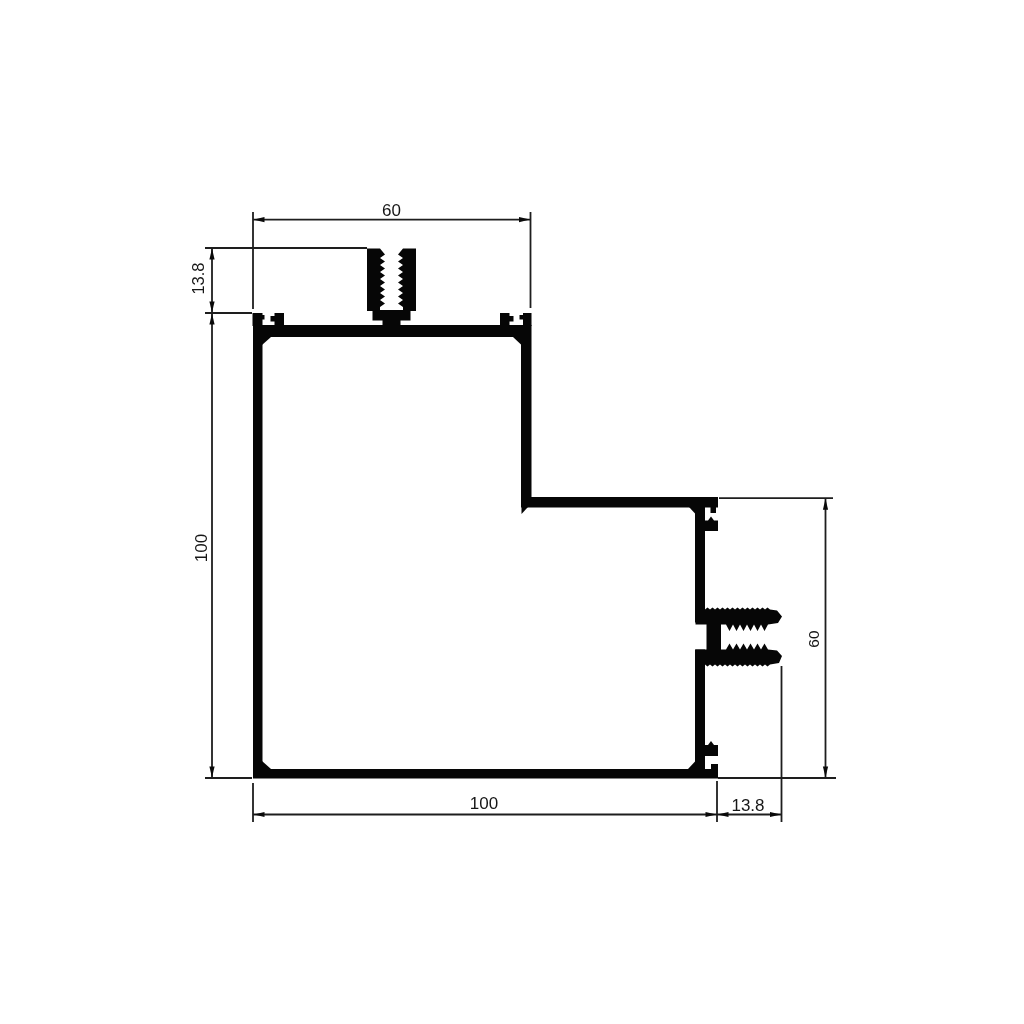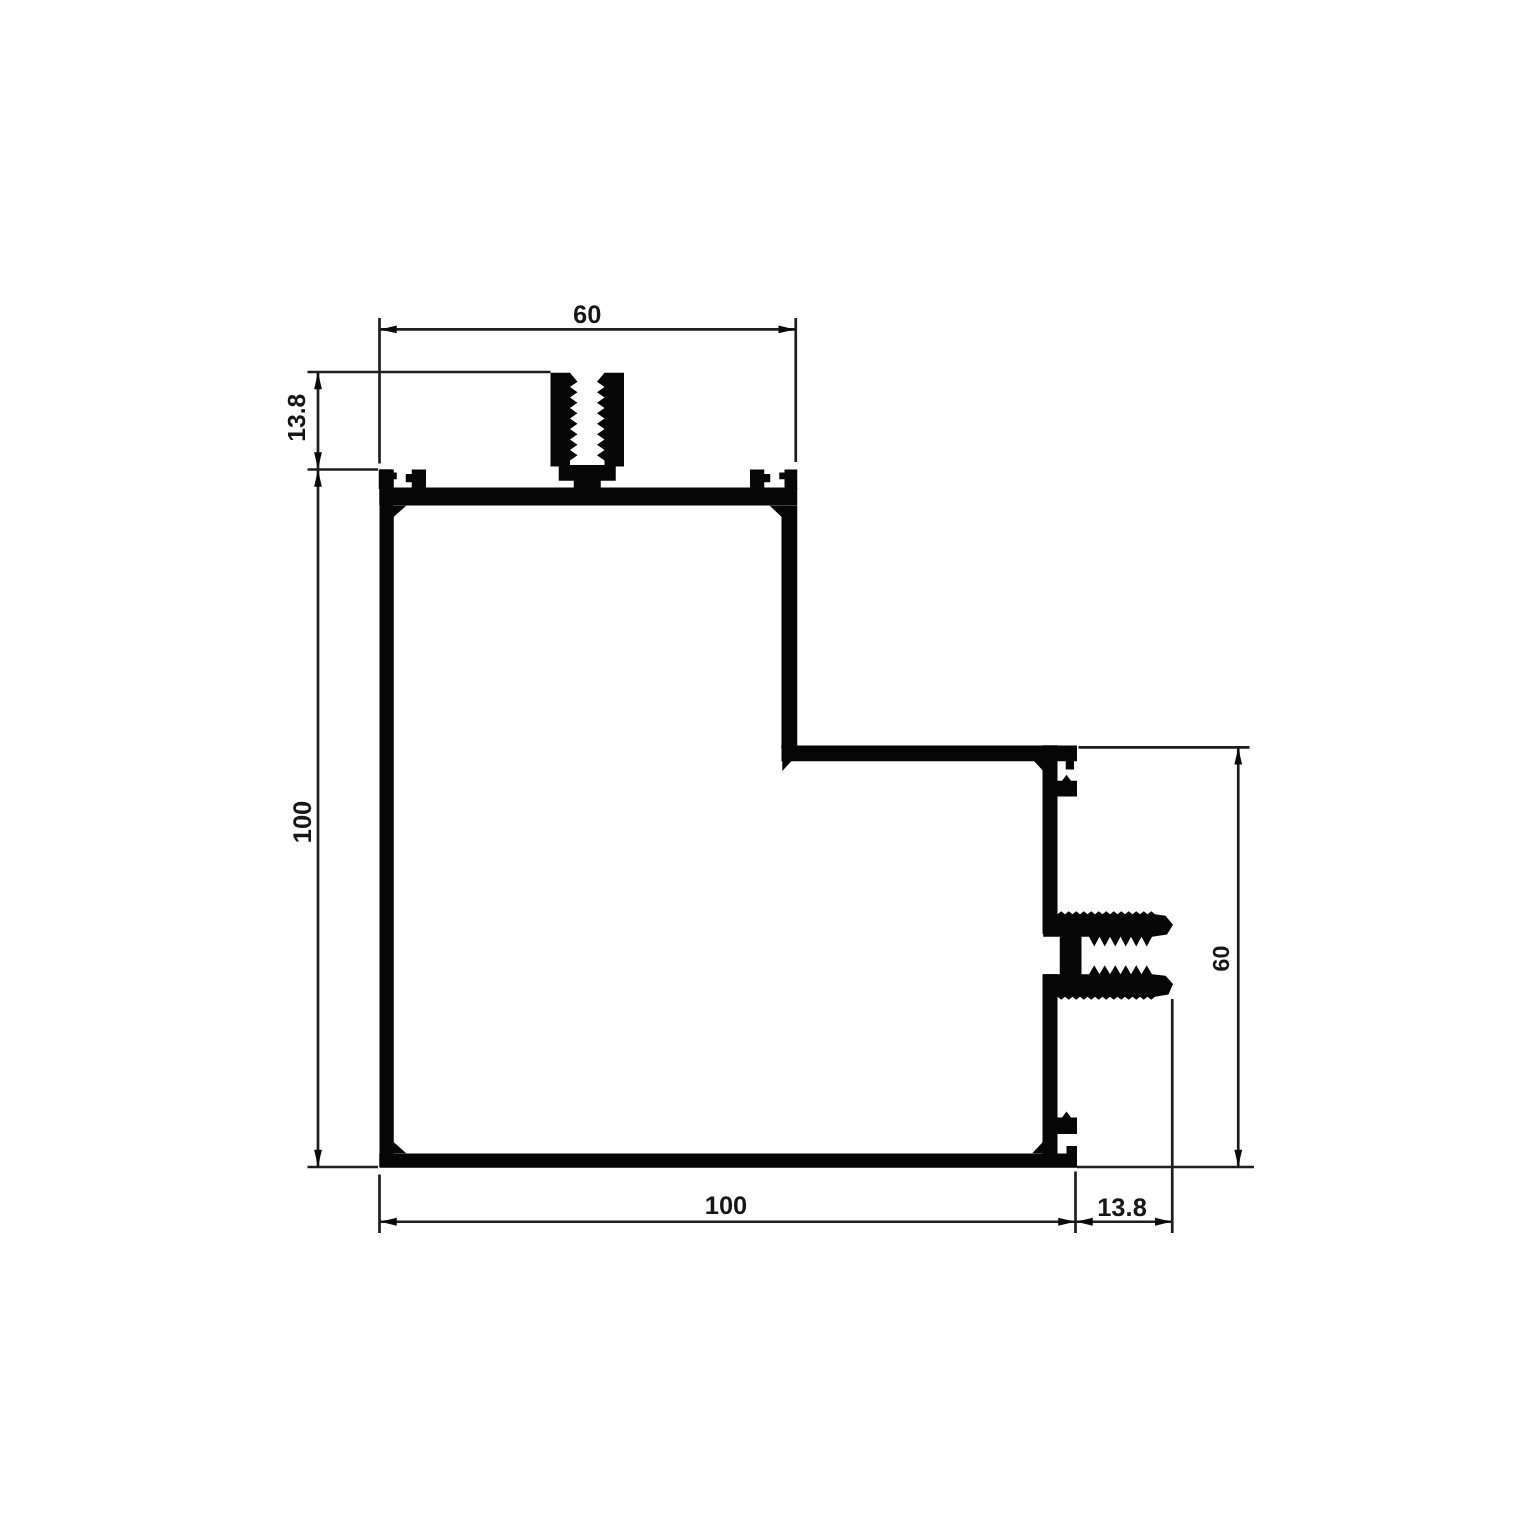--- a/index.html
+++ b/index.html
@@ -1,16 +1,16 @@
 <!DOCTYPE html>
 <html><head>
 <meta charset="utf-8">
 <style>
   html,body{margin:0;padding:0;background:#ffffff;}
-  .wrap{width:1024px;height:1024px;position:relative;background:#1d4ed8;font-weight:bold;}
+  .wrap{width:1024px;height:1024px;position:relative;background:#1d4ed8;}
   svg{display:block;}
   text{font-family:"Liberation Sans",sans-serif;fill:#161616;}
 </style>
 </head>
 <body>
 <div class="wrap">
 <svg width="1024" height="1024" viewBox="0 0 1024 1024">
 
   <rect x="0" y="0" width="1024" height="1024" fill="#ffffff"></rect>
 

